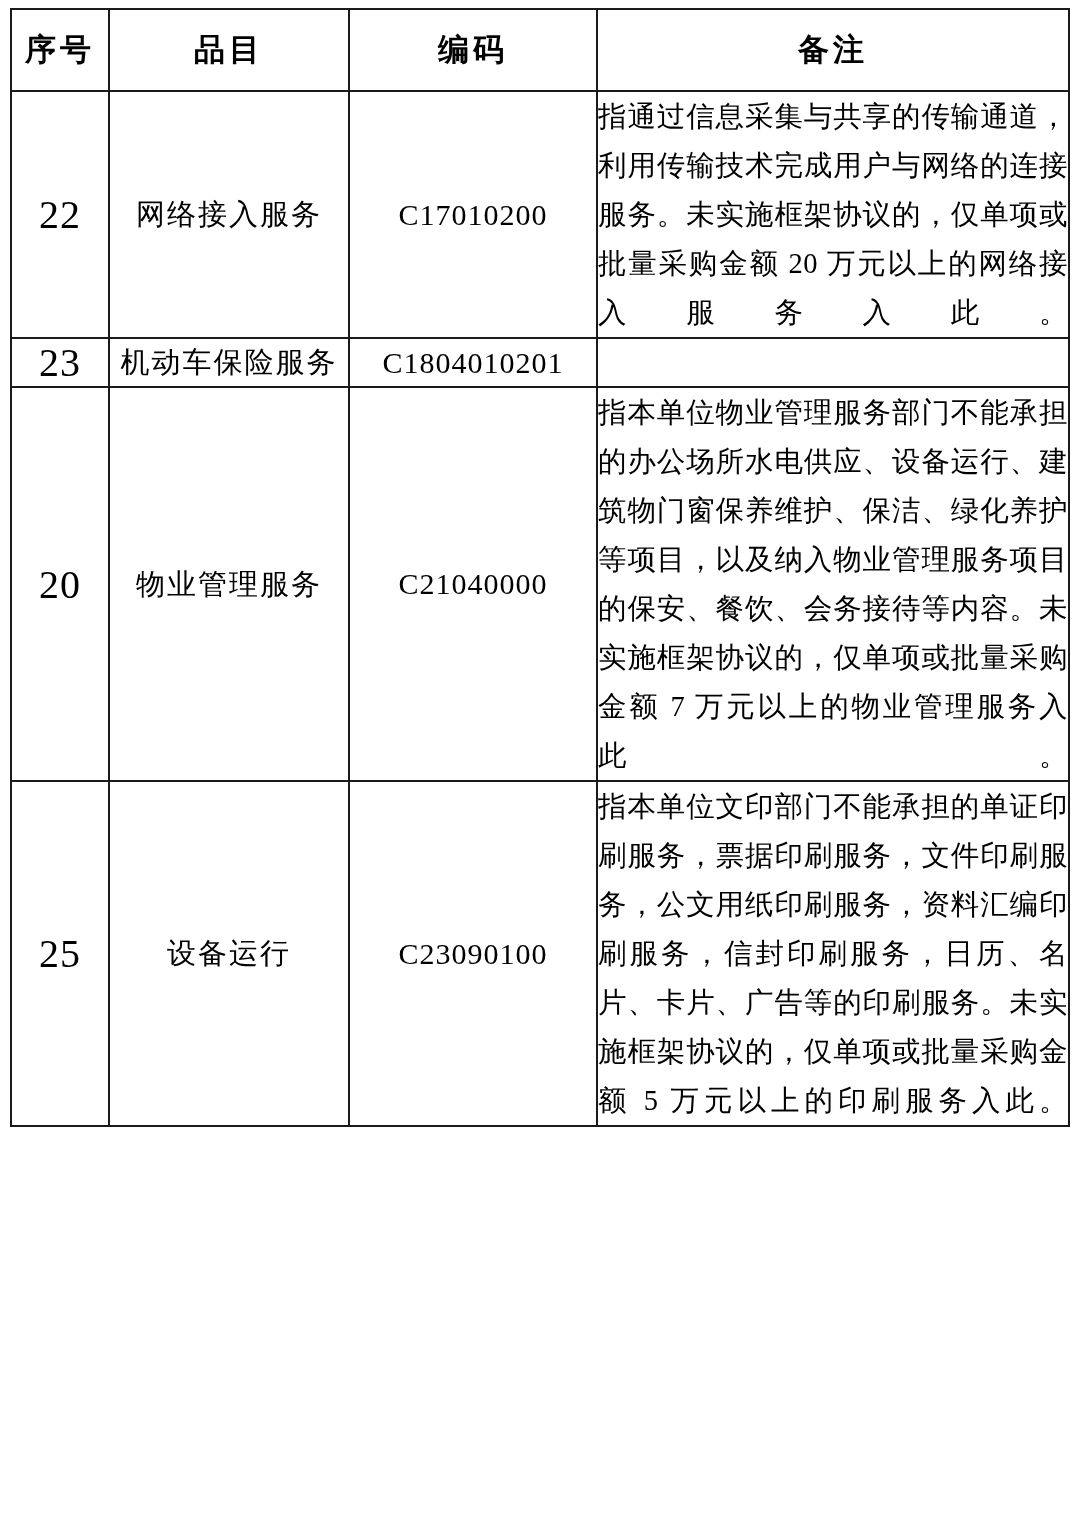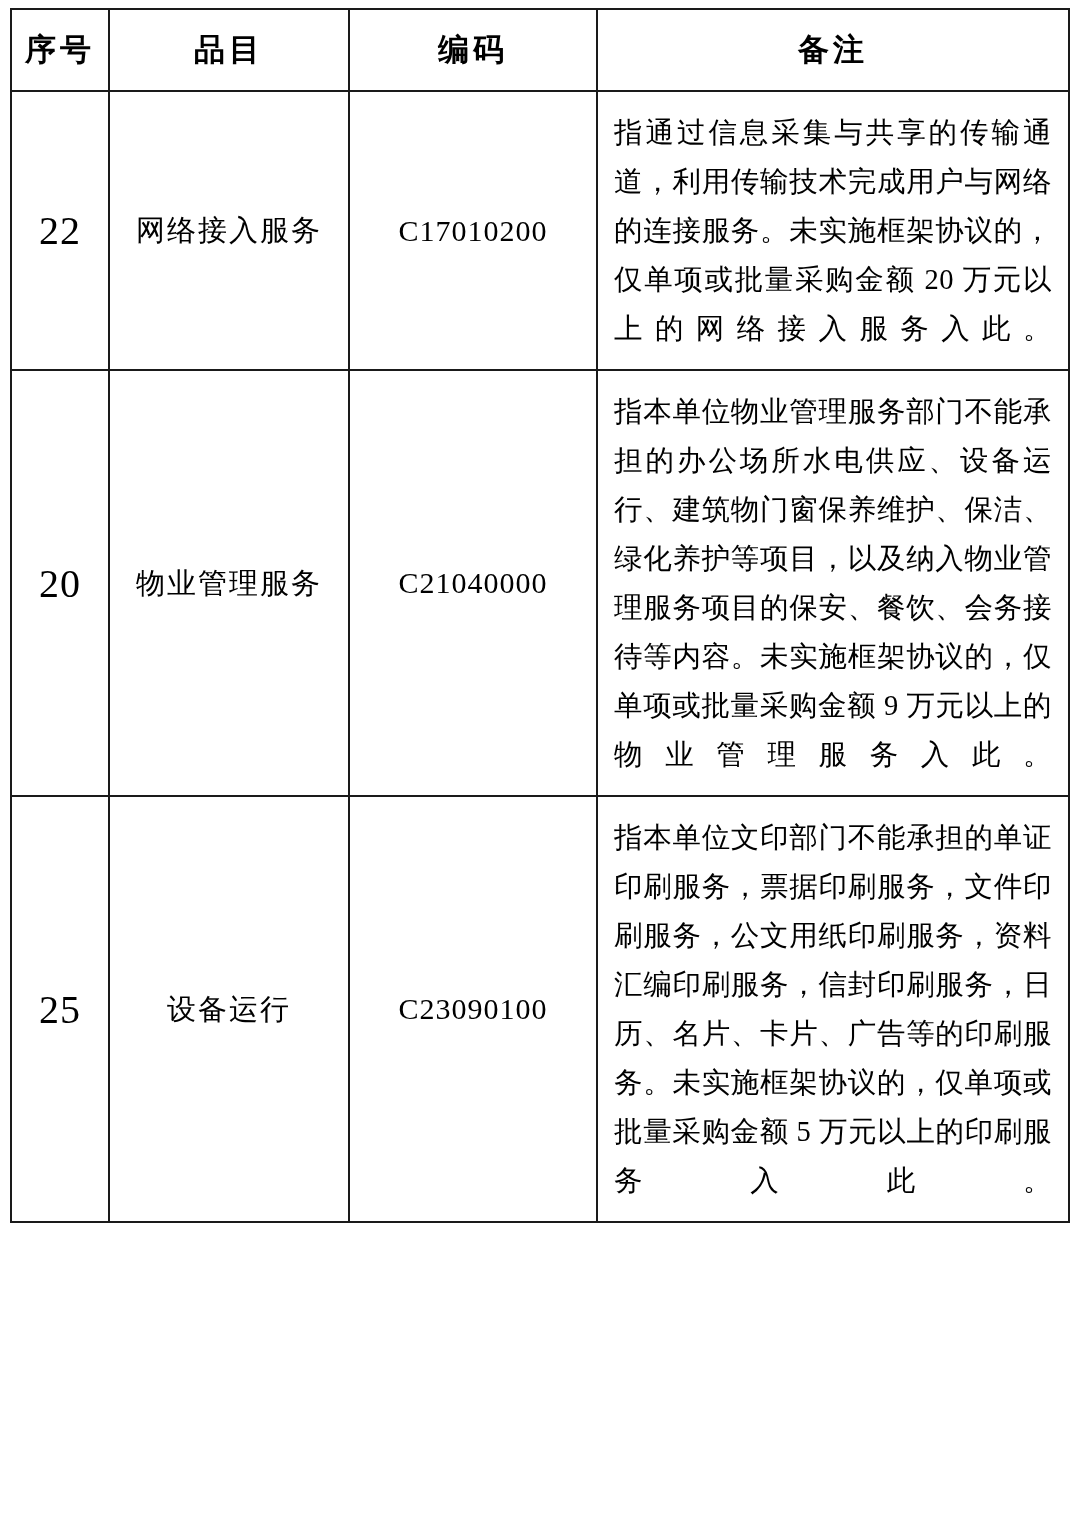--- a/index.html
+++ b/index.html
@@ -62,21 +62,21 @@
   td.note {
     text-align: justify;
     text-align-last: justify;
     vertical-align: middle;
     font-size: 28.5px;
     line-height: 1.72;
     letter-spacing: 0.5px;
     padding: 18px 22px 18px 20px;
   }
   td.note p {
-    margin: 16px;
+    margin: 0;
     text-align: justify;
     text-align-last: justify;
   }
   td.note.empty {
     text-align: left;
     text-align-last: left;
   }
 </style>
 </head>
 <body>
@@ -100,25 +100,33 @@
     <tbody>
       <tr>
         <td class="seq">22</td>
         <td class="item">网络接入服务</td>
         <td class="code">C17010200</td>
         <td class="note">
           <p>指通过信息采集与共享的传输通道，利用传输技术完成用户与网络的连接服务。未实施框架协议的，仅单项或批量采购金额 20 万元以上的网络接入服务入此。</p>
         </td>
       </tr>
       <tr>
+        <td class="seq">23</td>
+        <td class="item">机动车保险服务</td>
+        <td class="code">C1804010201</td>
+        <td class="note empty">
+          <p></p>
+        </td>
+      </tr>
+      <tr>
         <td class="seq">20</td>
         <td class="item">物业管理服务</td>
         <td class="code">C21040000</td>
         <td class="note">
-          <p>指本单位物业管理服务部门不能承担的办公场所水电供应、设备运行、建筑物门窗保养维护、保洁、绿化养护等项目，以及纳入物业管理服务项目的保安、餐饮、会务接待等内容。未实施框架协议的，仅单项或批量采购金额 9 万元以上的物业管理服务入此。</p>
+          <p>指本单位物业管理服务部门不能承担的办公场所水电供应、设备运行、建筑物门窗保养维护、保洁、绿化养护等项目，以及纳入物业管理服务项目的保安、餐饮、会务接待等内容。未实施框架协议的，仅单项或批量采购金额 7 万元以上的物业管理服务入此。</p>
         </td>
       </tr>
       <tr>
         <td class="seq">25</td>
         <td class="item">设备运行</td>
         <td class="code">C23090100</td>
         <td class="note">
           <p>指本单位文印部门不能承担的单证印刷服务，票据印刷服务，文件印刷服务，公文用纸印刷服务，资料汇编印刷服务，信封印刷服务，日历、名片、卡片、广告等的印刷服务。未实施框架协议的，仅单项或批量采购金额 5 万元以上的印刷服务入此。</p>
         </td>
       </tr>

